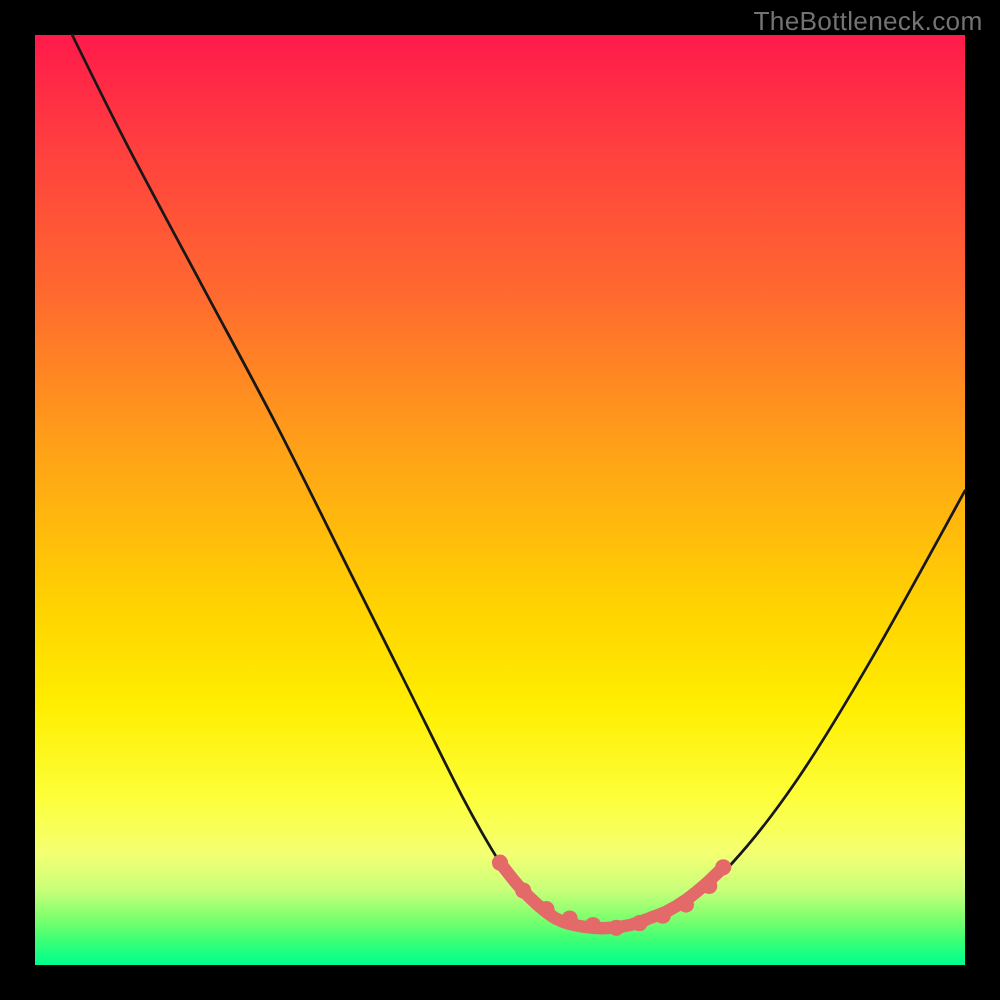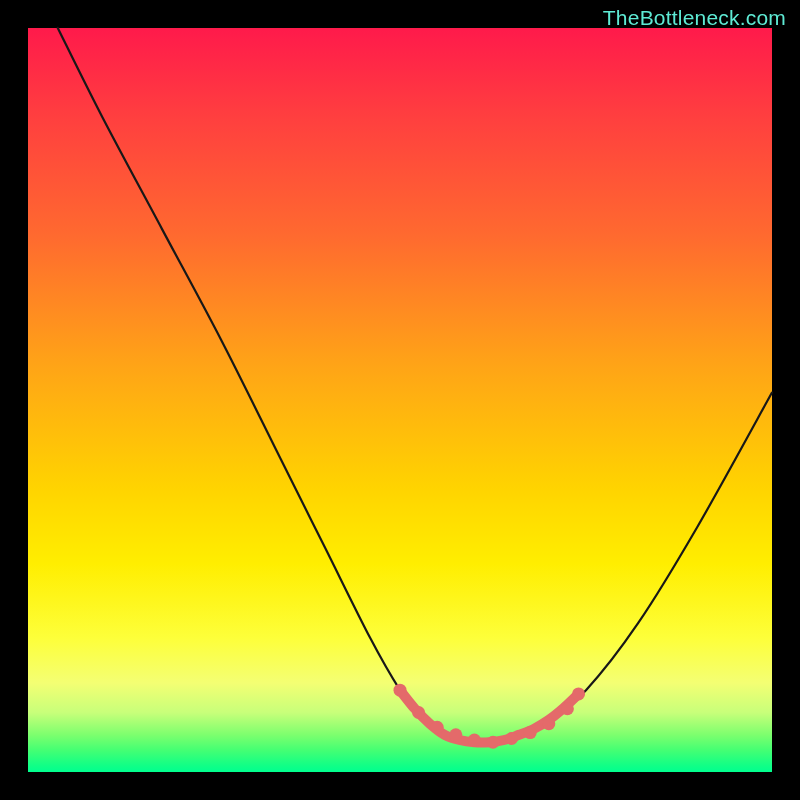--- a/index.html
+++ b/index.html
@@ -37,21 +37,21 @@
       #7dff6e 95%,
       #46ff73 97%,
       #14ff85 99%,
       #00ff8f 100%
     );
   }
   .watermark {
     position: absolute;
     top: 6px;
     right: 14px;
-    color: #5eead4;
+    color: #737373;
     font-size: 21px;
     font-weight: 500;
     letter-spacing: 0.2px;
   }
   svg.overlay {
     position: absolute;
     left: 0;
     top: 0;
     width: 744px;
     height: 744px;

